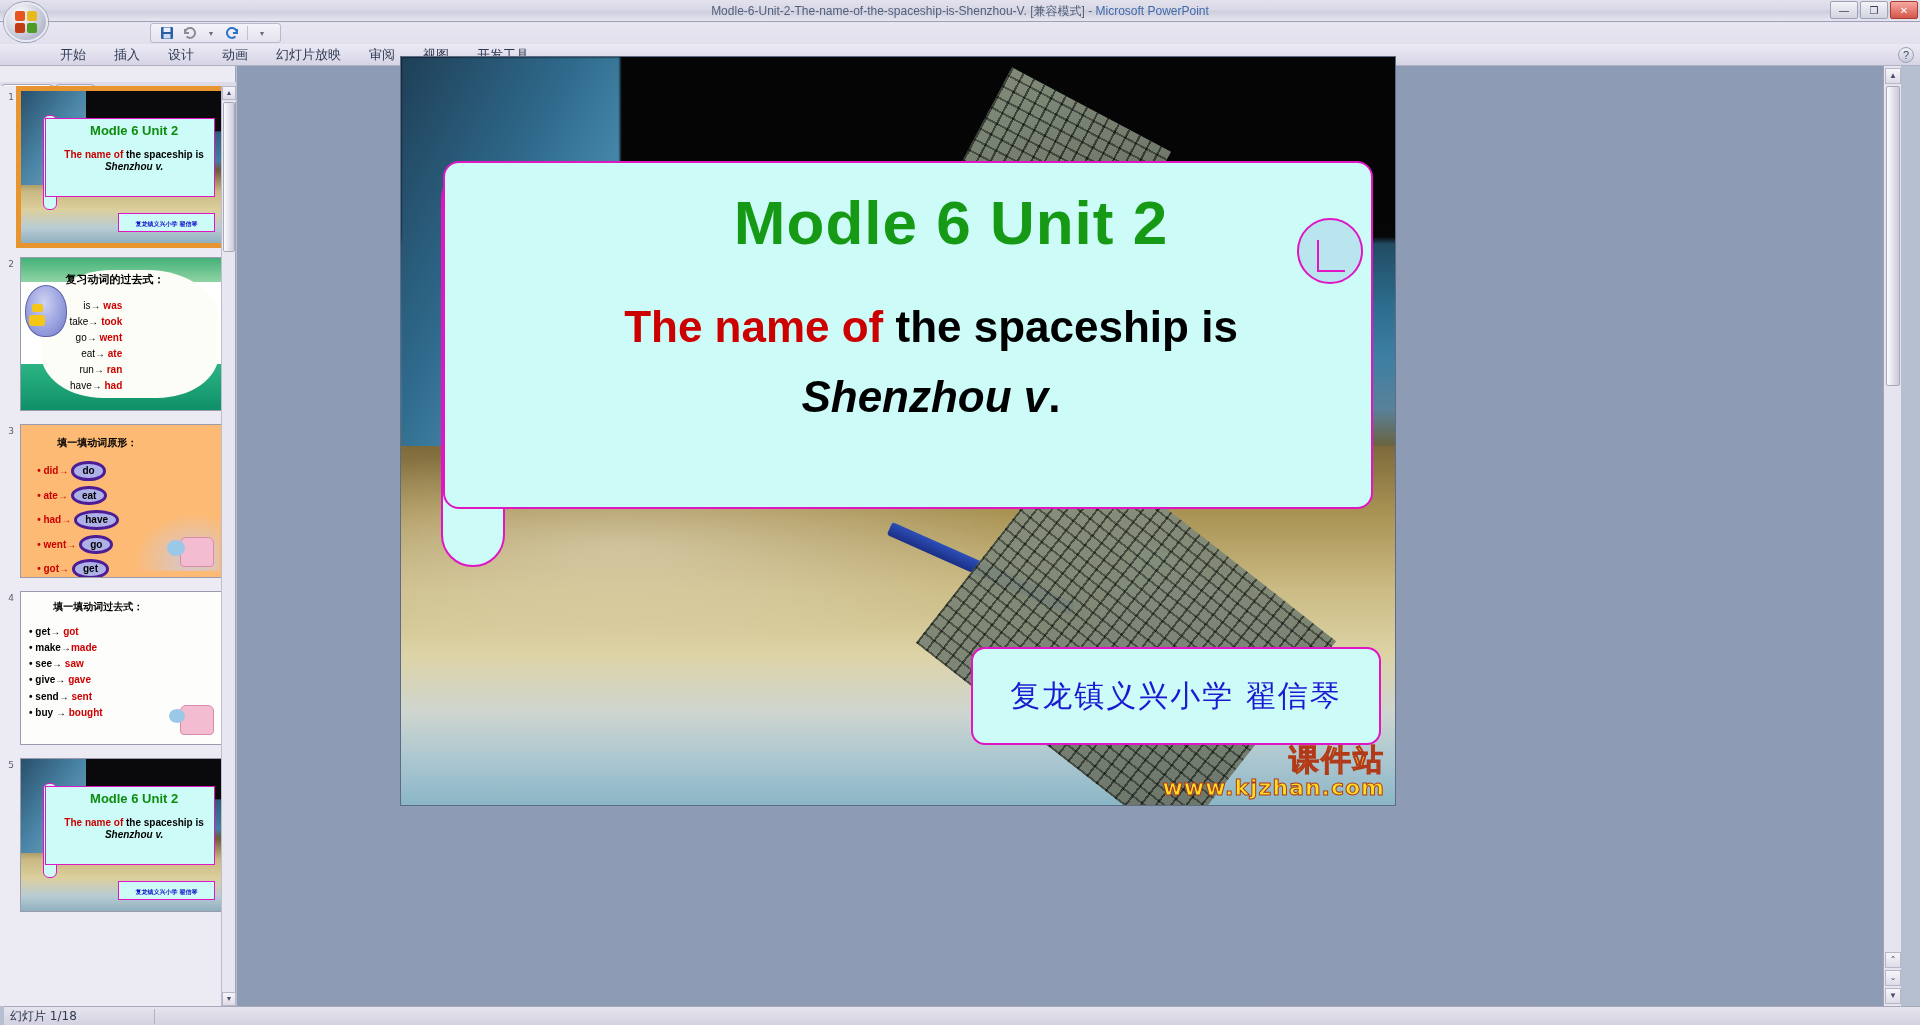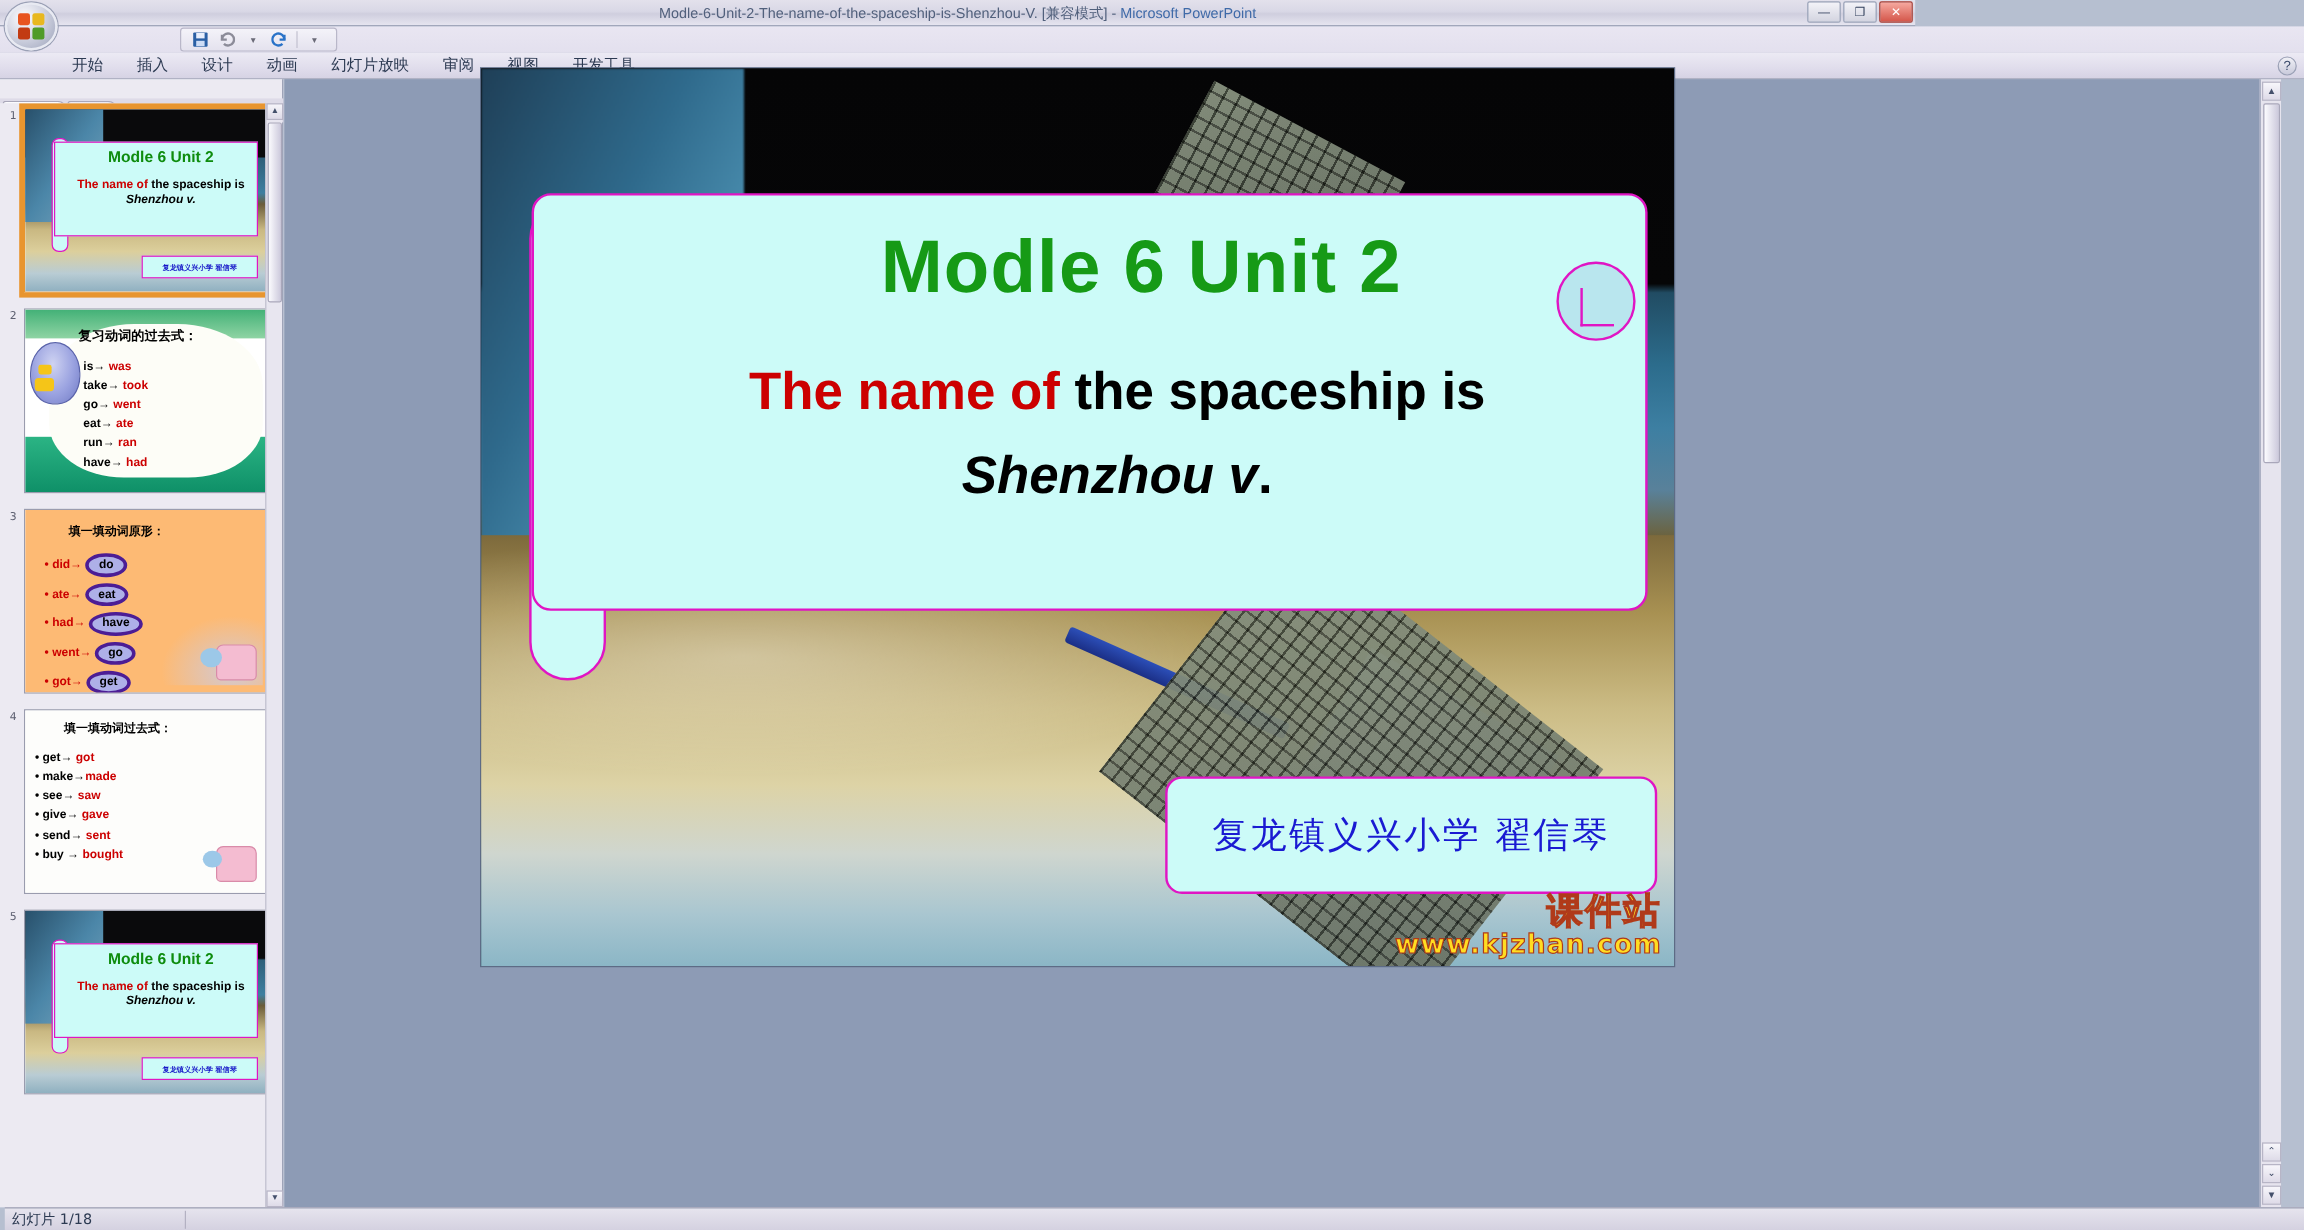--- a/index.html
+++ b/index.html
@@ -6,21 +6,21 @@
   html, body {
     width: 1920px; height: 1025px;
     overflow: hidden;
     font-family: "Liberation Sans", "DejaVu Sans", sans-serif;
     background: #b6bfd0;
   }
   .app { position: relative; width: 1920px; height: 1025px; }
 
   
   .titlebar {
-    position: absolute; left: 0; top: 0; width: 1596px; height: 22px;
+    position: absolute; left: 0; top: 0; width: 1920px; height: 22px;
     background: linear-gradient(to bottom, #e3e1ec 0%, #d9d8e6 45%, #cfcede 55%, #e6e5f0 100%);
     border-bottom: 1px solid #9aa0b5;
   }
   .titlebar .title-text {
     position: absolute; left: 0; right: 0; top: 3px;
     text-align: center; font-size: 12px; color: #51607c;
     letter-spacing: 0px; white-space: nowrap;
   }
   .titlebar .title-text .appname { color: #3f6aa8; }
   .win-btns { position: absolute; right: 2px; top: 1px; display: flex; gap: 2px; }
@@ -69,21 +69,21 @@
   
   .menubar {
     position: absolute; left: 0; top: 44px; width: 1920px; height: 22px;
     background: linear-gradient(to bottom, #eceaf4 0%, #e0ddec 60%, #d6d3e4 100%);
     border-bottom: 1px solid #b0b2c4;
   }
   .menu-items { position: absolute; left: 46px; top: 0; display: flex; height: 22px; align-items: center; }
   .menu-item {
     padding: 0 14px; height: 22px; line-height: 22px;
     font-size: 13px; color: #2c3a52; white-space: nowrap;
-    font-family: Liberation Mono, monospace;
+    font-family: Liberation Serif, serif;
     text-align: center;
   }
   .help-ic {
     position: absolute; right: 6px; top: 3px; width: 16px; height: 16px; border-radius: 50%;
     background: linear-gradient(to bottom,#f0f0f6,#c9cadb); border:1px solid #9aa0b5;
     color:#3a4a6b; font-size: 11px; text-align:center; line-height:14px;
   }
 
   
   .leftpanel {
@@ -171,21 +171,21 @@
     position:absolute; left:2%; top:18%; width:42px; height:52px;
     background: radial-gradient(ellipse at 45% 35%, #cfd3f2 0%, #9aa2e0 55%, #6f79c4 100%);
     border-radius: 50% 50% 45% 45%;
     border: 1px solid #5a63aa;
   }
   .t2 .beak { position:absolute; left:14%; top:36%; width:11px; height:8px; background:#f5c518; border-radius:2px; }
   .t2 .feet { position:absolute; left:8%; top:58%; width:16px; height:11px; background:#f5c518; border-radius:3px; }
   .t2 h2 { position:absolute; left:22%; top:9%; font-size:11px; font-weight:bold; color:#000;
     font-family:"DejaVu Sans",sans-serif; }
   .t2 ul { position:absolute; left:24%; top:26%; list-style:none; }
-  .t2 li { font-size:10px; font-weight:bold; color:#000; line-height:1.62; white-space:nowrap; }
+  .t2 li { font-size:10px; font-weight:normal; color:#000; line-height:1.62; white-space:nowrap;text-align:right; }
   .t2 li b { color:#cc0000; }
 
   
   .t3 { position:relative; width:100%; height:100%; background:#fdba74; }
   .t3 h2 { position:absolute; left:18%; top:7%; font-size:10px; font-weight:bold; color:#000;
     font-family:"DejaVu Sans",sans-serif; }
   .t3 ul { position:absolute; left:8%; top:24%; list-style:none; }
   .t3 li { font-size:10px; font-weight:bold; color:#cc0000; line-height:1.0; margin-bottom:5px; white-space:nowrap; display:flex; align-items:center; }
   .t3 .oval {
     display:inline-block; margin-left:3px; padding:1px 8px; color:#000;

